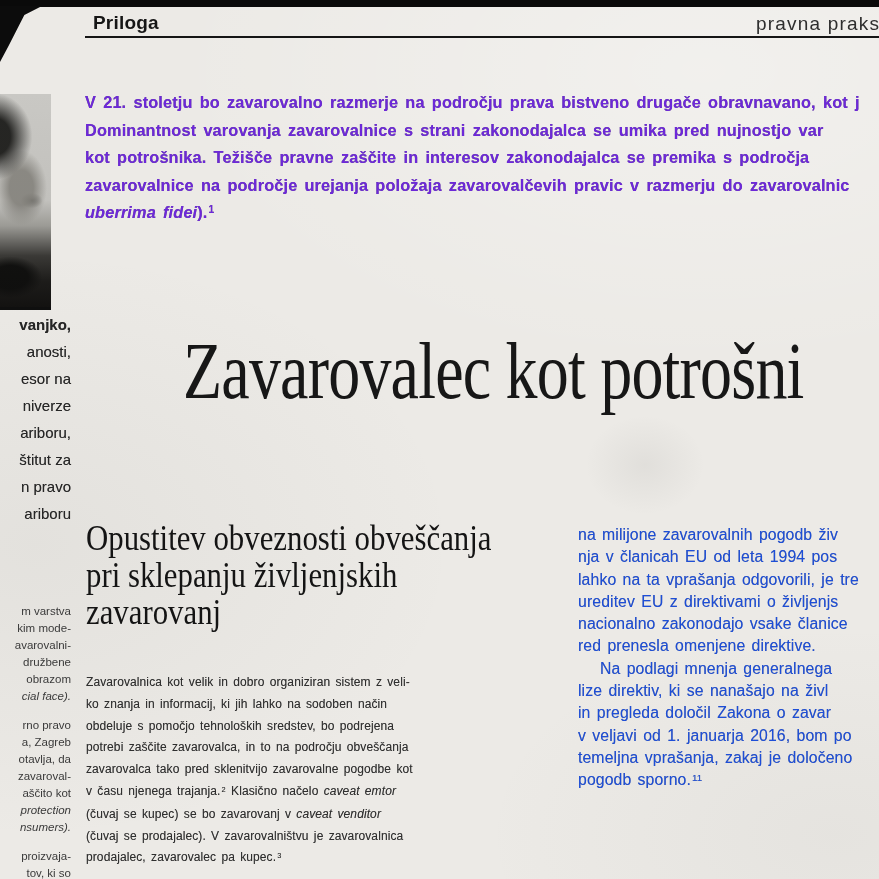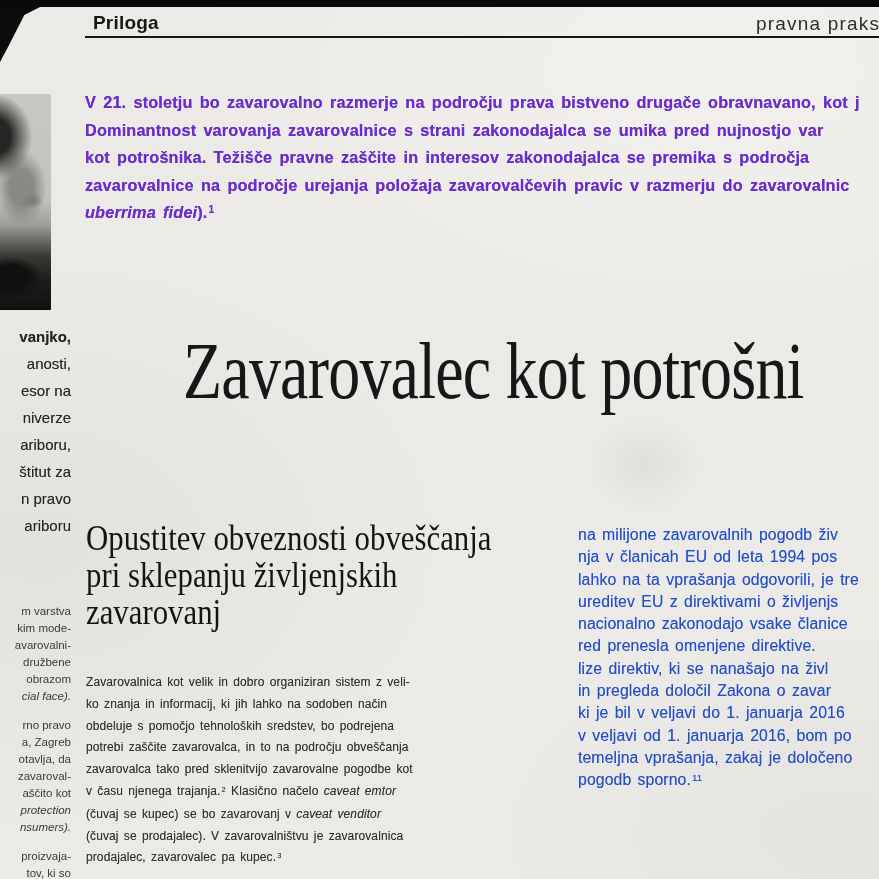--- a/index.html
+++ b/index.html
@@ -37,21 +37,21 @@
   .photo{position:absolute;left:0;top:94px;width:51px;height:213px;
     background:
       radial-gradient(55px 62px at -12% 20%, rgba(24,24,22,.92) 30%, rgba(24,24,22,0) 70%),
       radial-gradient(34px 50px at 42% 44%, rgba(128,126,120,.85) 35%, rgba(128,126,120,0) 75%),
       radial-gradient(16px 11px at 62% 50%, rgba(58,58,55,.7), rgba(58,58,55,0) 70%),
       radial-gradient(40px 26px at 20% 86%, rgba(15,15,14,.95) 45%, rgba(15,15,14,0) 80%),
       linear-gradient(180deg,#c9c8c4 0%,#c2c1bd 50%,#9b9a95 62%,#3a3936 76%,#1d1c1a 88%,#131211 100%);
     border-bottom:3px solid #0f0f0f;}
 
   .author{position:absolute;left:0;top:311px;width:71px;text-align:right;
-    font-size:15px;line-height:27px;color:#262626;text-shadow:0 0 .3px rgba(0,0,0,.4);margin-top:12px;}
+    font-size:15px;line-height:27px;color:#262626;text-shadow:0 0 .3px rgba(0,0,0,.4);}
 
   .fn{position:absolute;left:0;top:603px;width:71px;text-align:right;
     font-size:11.5px;line-height:17px;color:#3a3a3a;}
   .fnb{margin:0;}
   .fnb + .fnb{margin-top:12px;}
 
   .subhead{position:absolute;left:86px;top:520px;margin:0;font-family:"Liberation Serif",serif;
     font-weight:400;font-size:35px;line-height:37px;color:#141414;white-space:nowrap;
     transform:scaleX(.88);transform-origin:0 0;}
 
@@ -137,19 +137,19 @@
     <div class="ln"><span>(čuvaj se prodajalec). V zavarovalništvu je zavarovalnica</span></div>
     <div class="ln"><span>prodajalec, zavarovalec pa kupec.</span><span class="s-sup">3</span></div>
   </div>
 <div class="colR">
     <div class="ln"><span>na milijone zavarovalnih pogodb živ</span></div>
     <div class="ln"><span>nja v članicah EU od leta 1994 pos</span></div>
     <div class="ln"><span>lahko na ta vprašanja odgovorili, je tre</span></div>
     <div class="ln"><span>ureditev EU z direktivami o življenjs</span></div>
     <div class="ln"><span>nacionalno zakonodajo vsake članice</span></div>
     <div class="ln"><span>red prenesla omenjene direktive.</span></div>
+    <div class="ln"><span class="s-ind">Na podlagi mnenja generalnega</span></div>
     <div class="ln"><span>lize direktiv, ki se nanašajo na živl</span></div>
     <div class="ln"><span>in pregleda določil Zakona o zavar</span></div>
-    <div class="ln"><span>ki je bil v veljavi do 1. januarja 2016</span></div>
     <div class="ln"><span>v veljavi od 1. januarja 2016, bom po</span></div>
     <div class="ln"><span>temeljna vprašanja, zakaj je določeno</span></div>
     <div class="ln"><span>pogodb sporno.</span><span class="s-sup">11</span></div>
   </div>
 
 </body></html>

